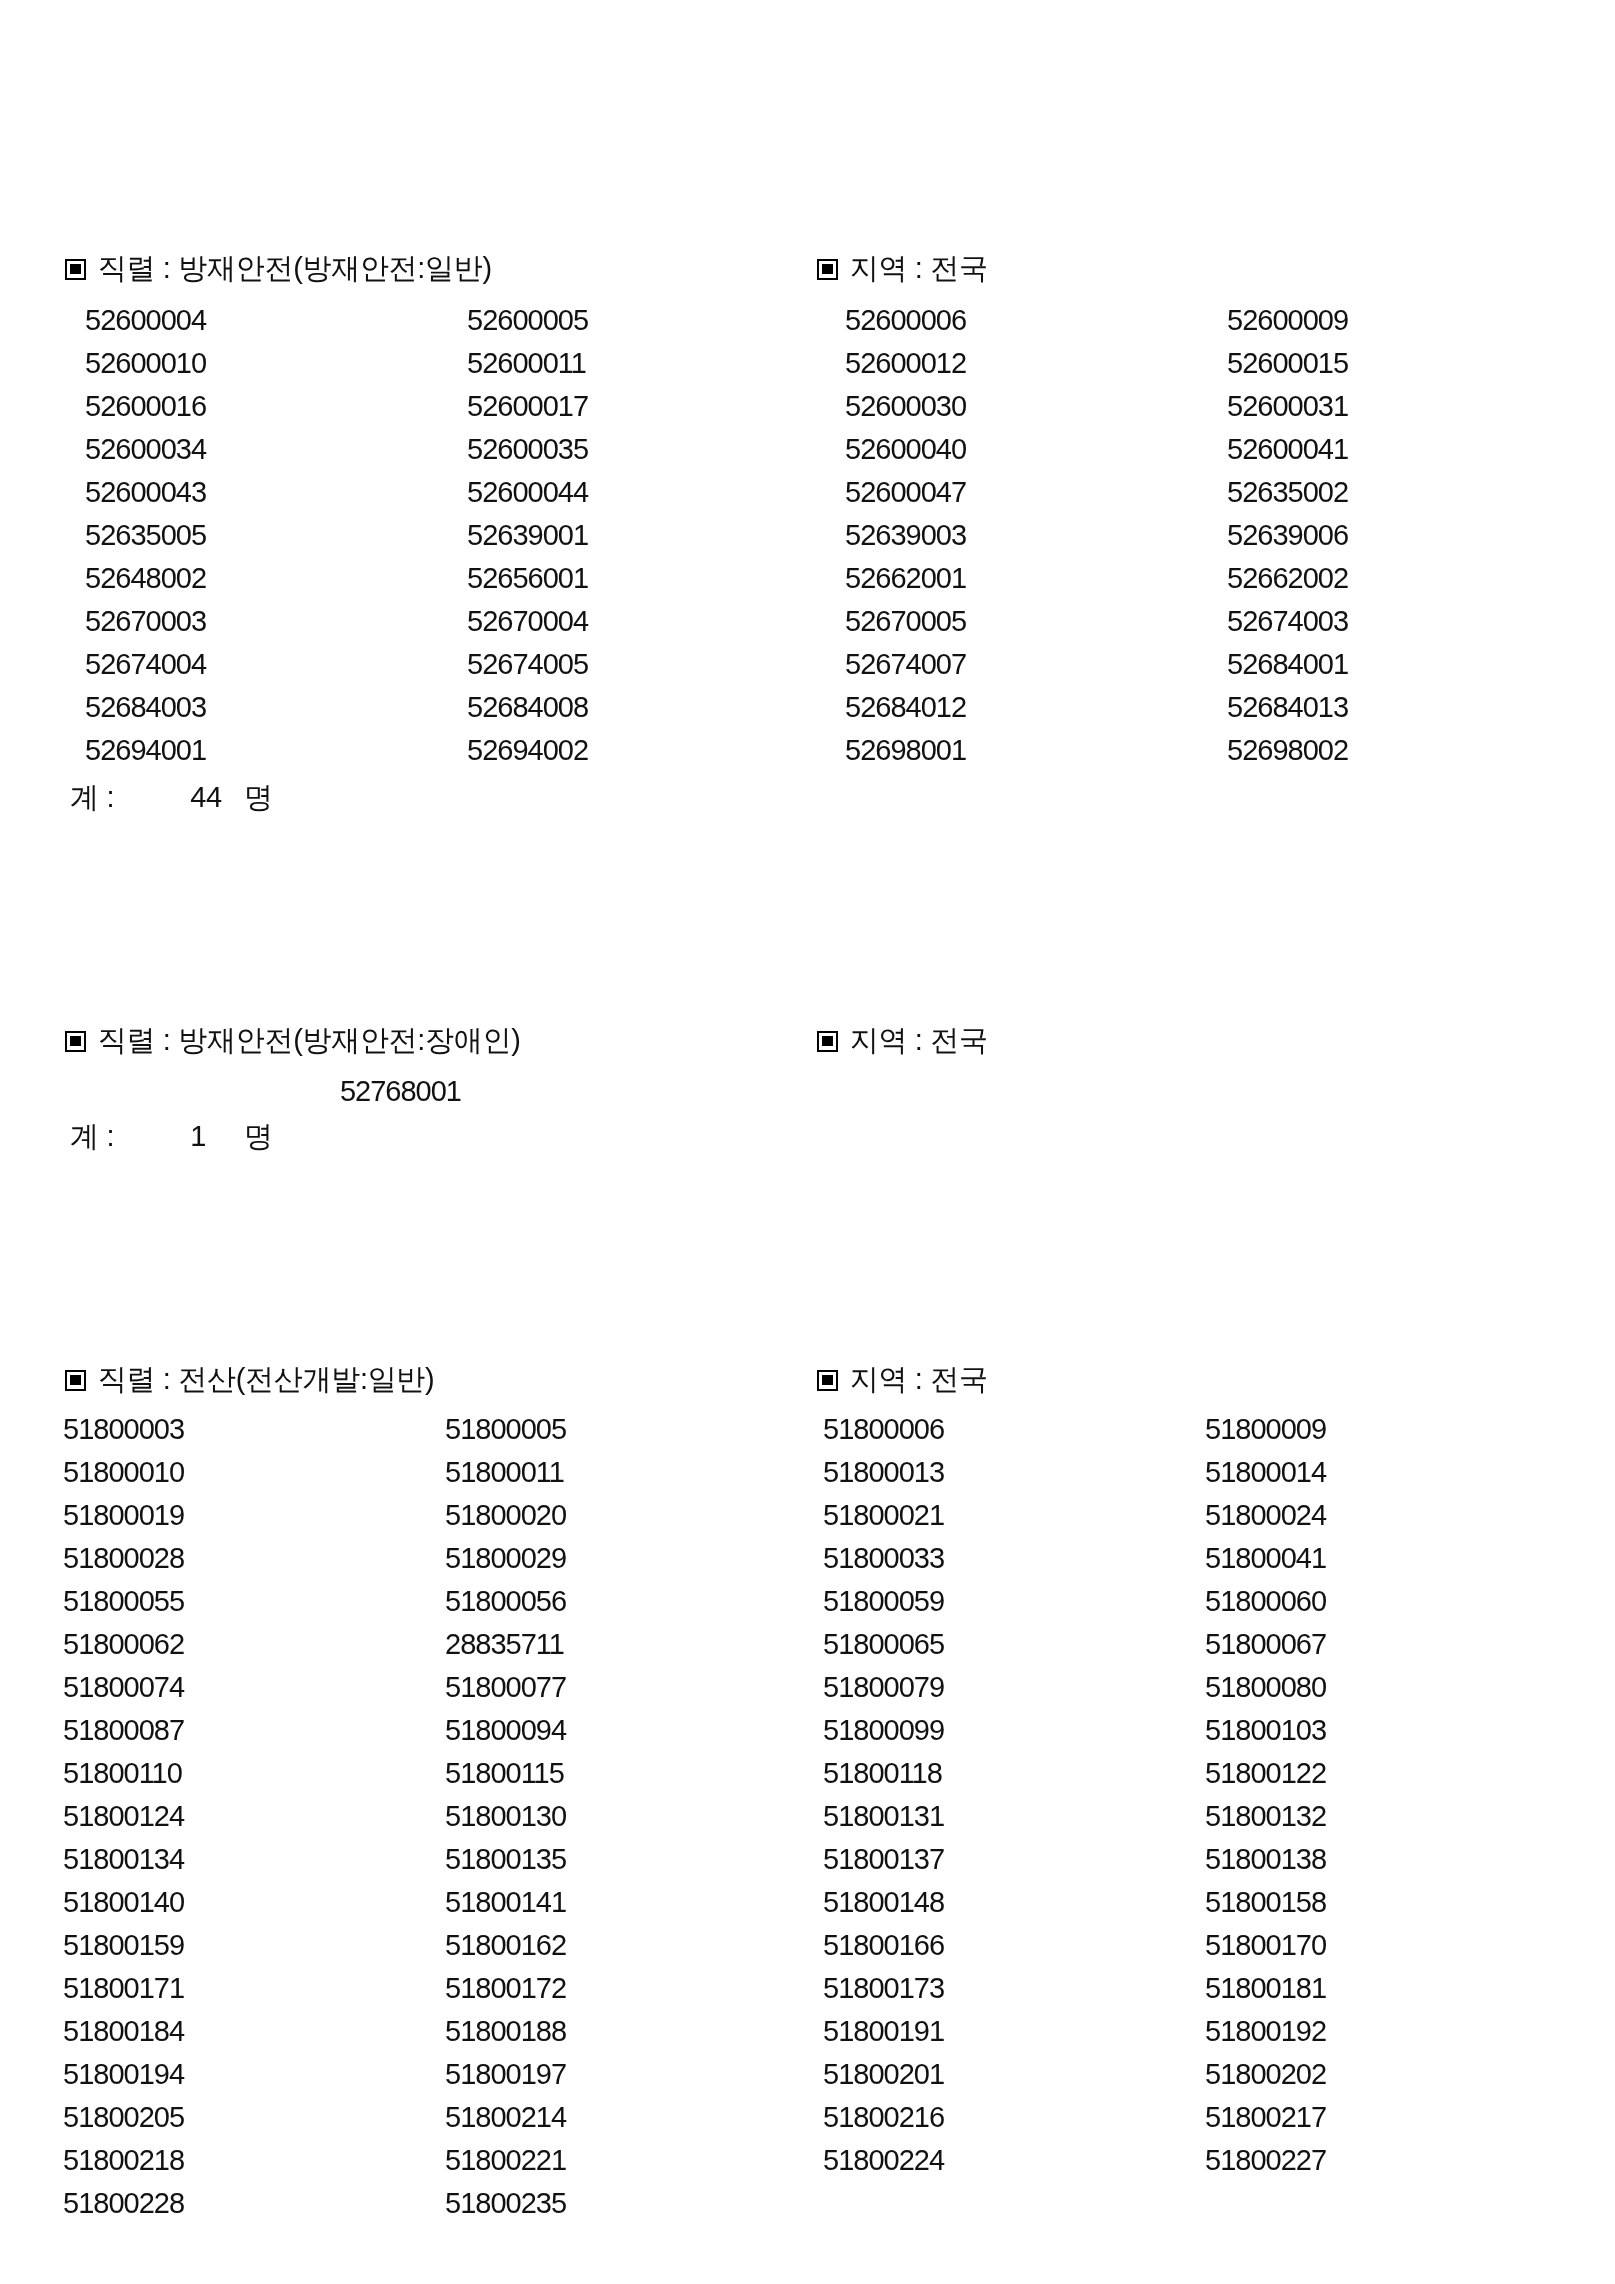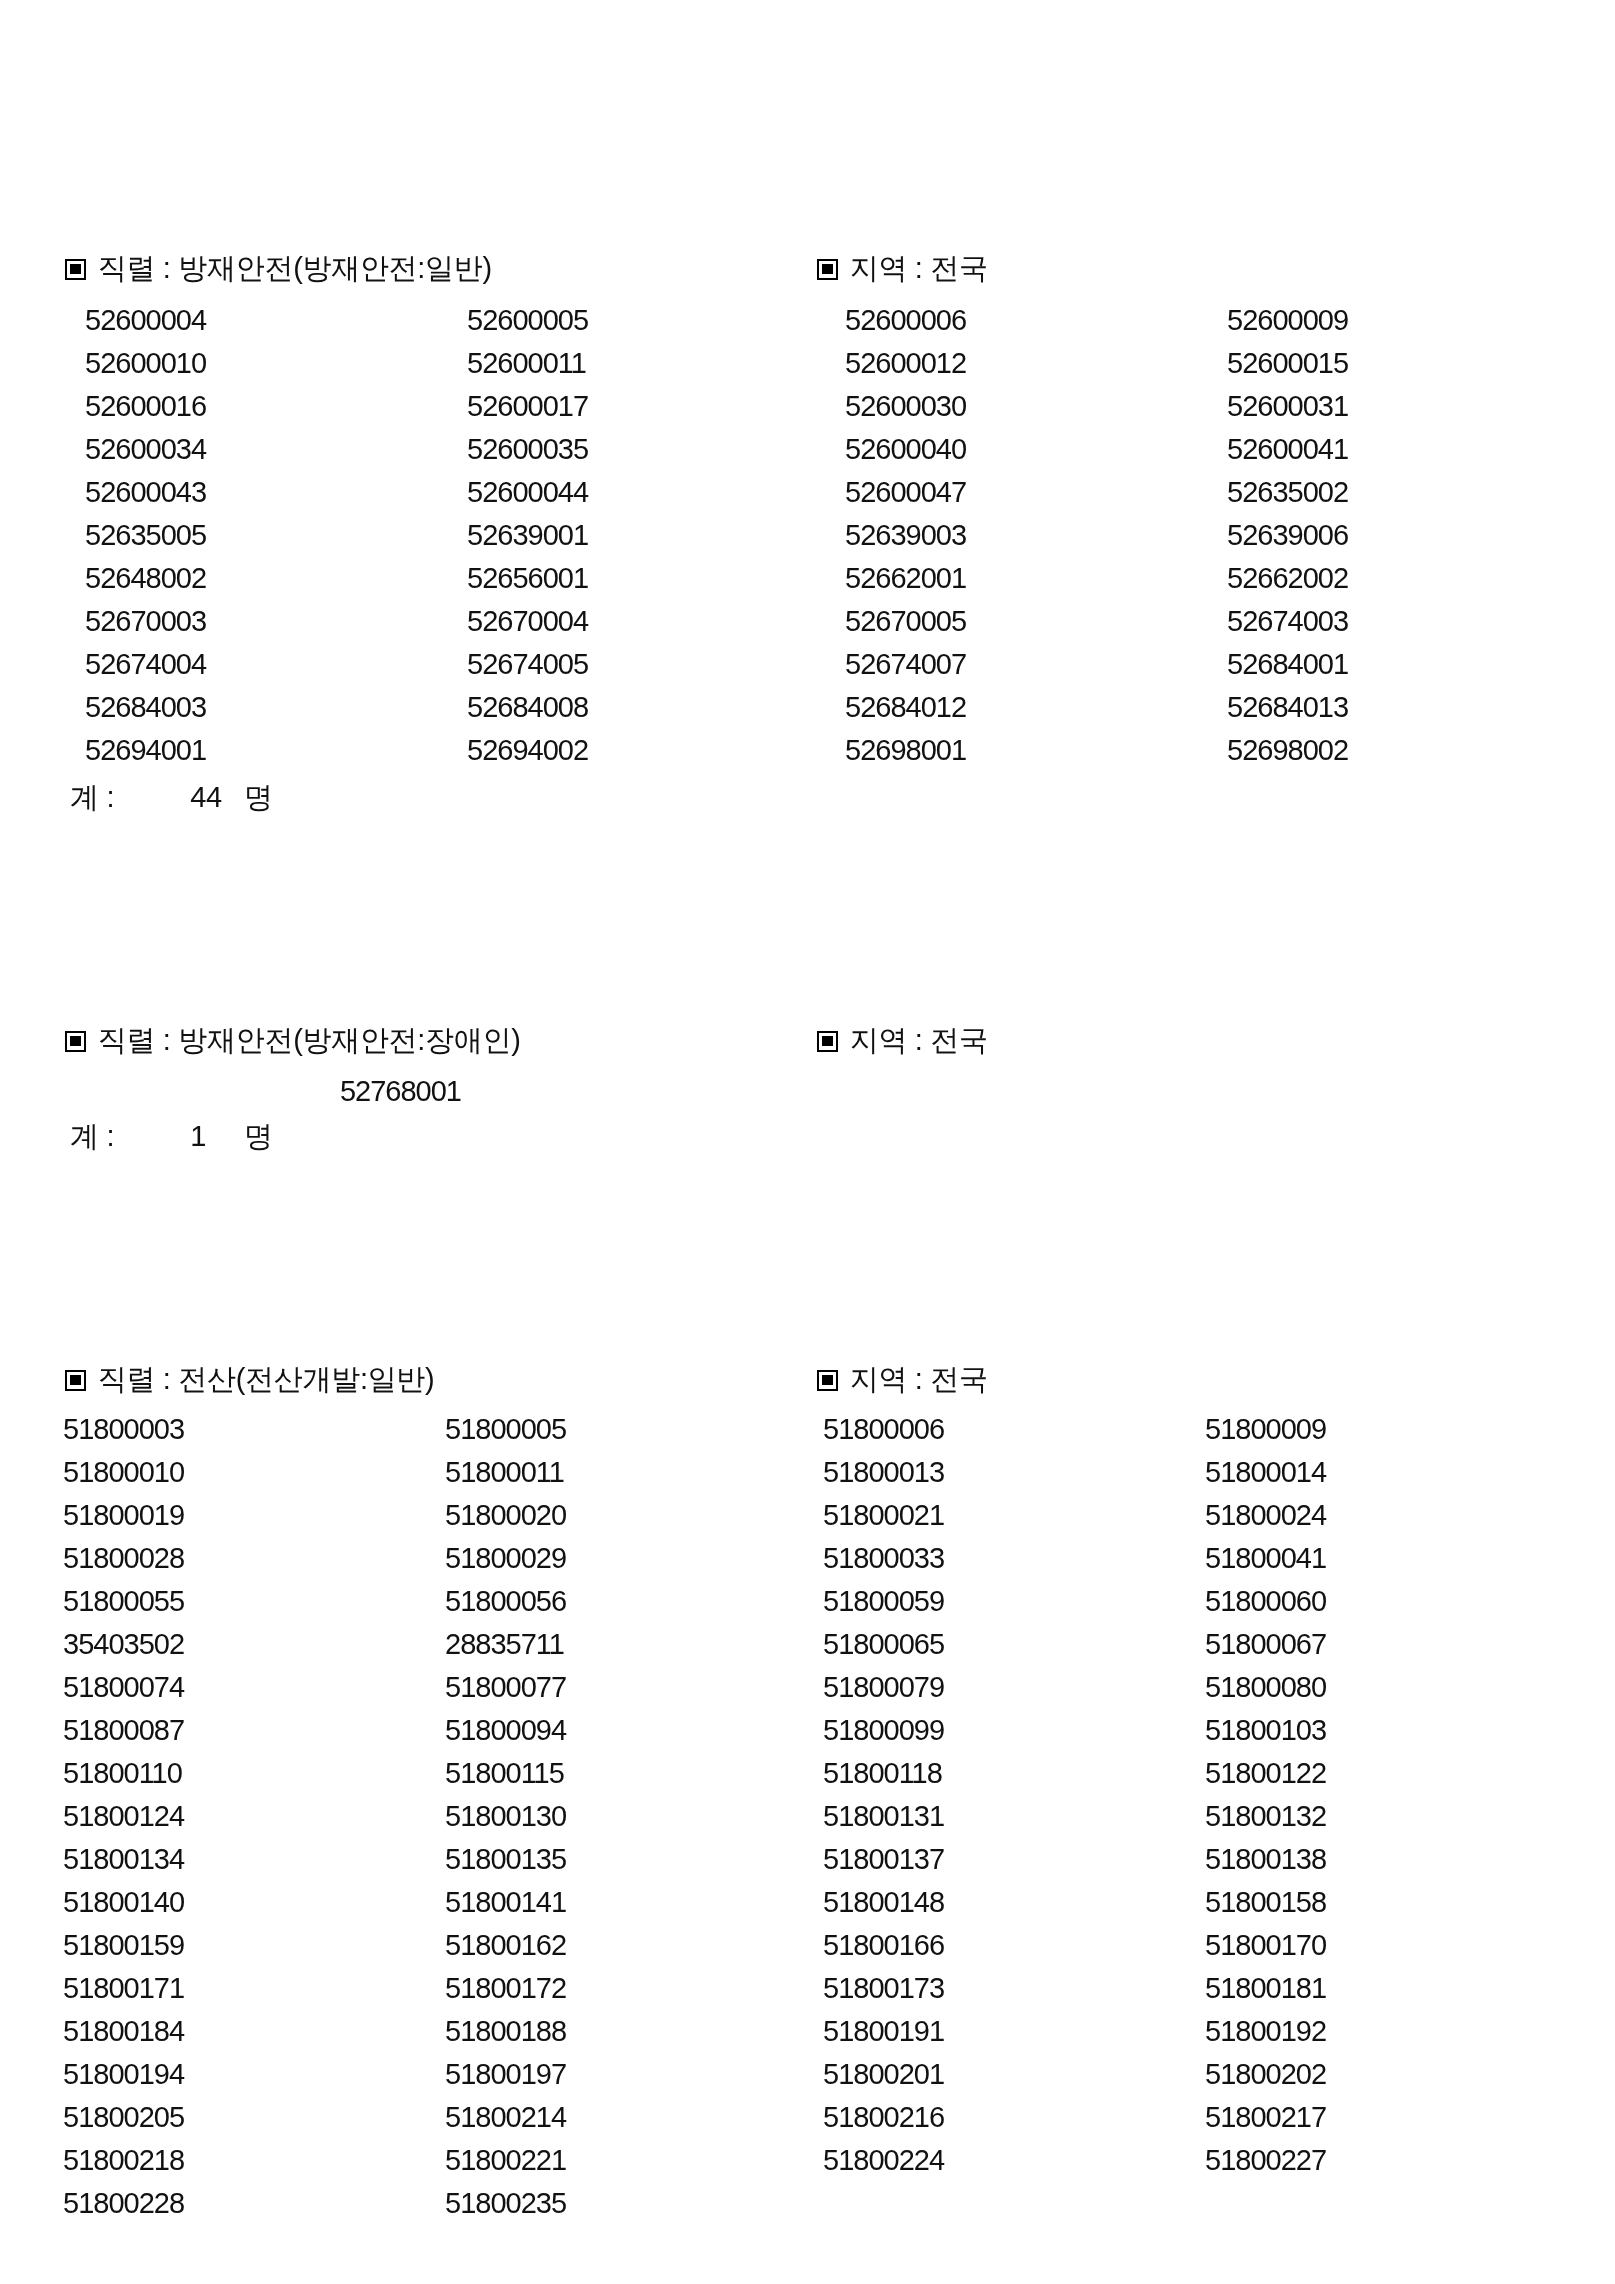--- a/index.html
+++ b/index.html
@@ -174,21 +174,21 @@
       <div class="num">51800021</div>
       <div class="num">51800024</div>
       <div class="num">51800028</div>
       <div class="num">51800029</div>
       <div class="num">51800033</div>
       <div class="num">51800041</div>
       <div class="num">51800055</div>
       <div class="num">51800056</div>
       <div class="num">51800059</div>
       <div class="num">51800060</div>
-      <div class="num">35403502</div>
+      <div class="num">51800062</div>
       <div class="num">28835711</div>
       <div class="num">51800065</div>
       <div class="num">51800067</div>
       <div class="num">51800074</div>
       <div class="num">51800077</div>
       <div class="num">51800079</div>
       <div class="num">51800080</div>
       <div class="num">51800087</div>
       <div class="num">51800094</div>
       <div class="num">51800099</div>

